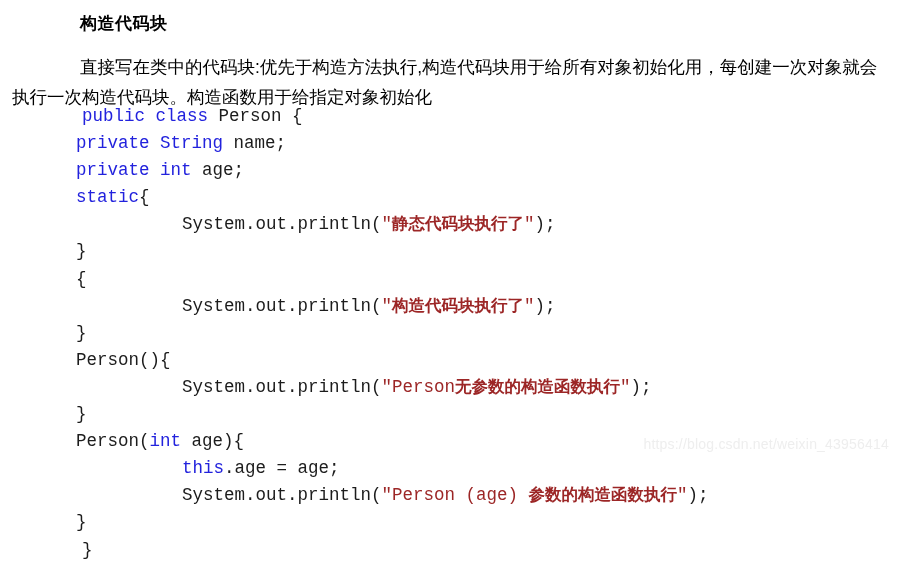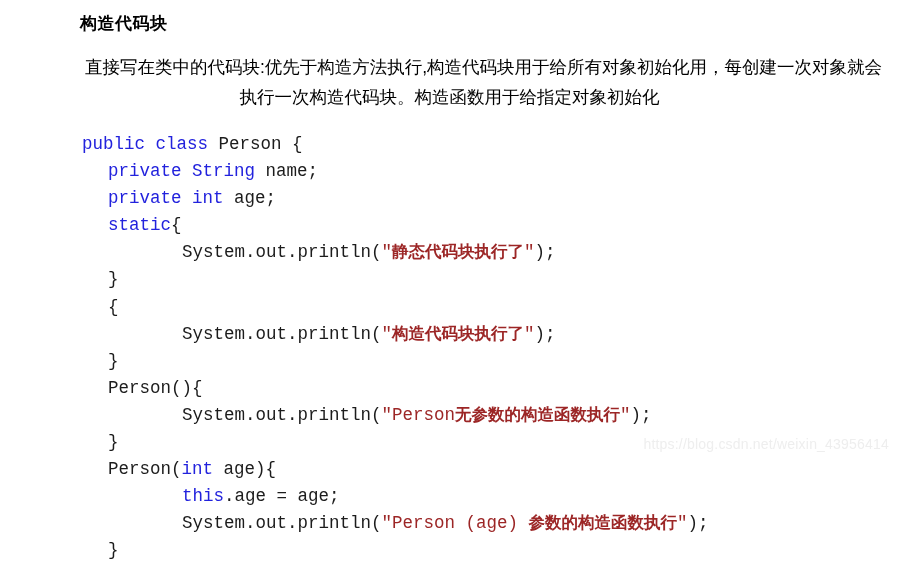--- a/index.html
+++ b/index.html
@@ -40,41 +40,40 @@
     position: absolute;
     left: 12px;
     top: 34px;
     width: 875px;
     font-size: 17.5px;
     line-height: 30px;
     color: #000000;
     text-indent: 68px;
     letter-spacing: 0px;
     word-break: break-all;
-    text-align: center;
   }
 
   
   .code-block {
     position: absolute;
     left: 0px;
     top: 103px;
     width: 897px;
     font-family: "Liberation Mono", "DejaVu Sans Mono", monospace;
     font-size: 17.5px;
     line-height: 27.1px;
     color: #000000;
     white-space: pre;
   }
   .code-line {
     height: 27.1px;
     white-space: pre;
   }
-  .ind0 { padding-left: 82px; margin-top: 28px; }
-  .ind1 { padding-left: 108px; }
+  .ind0 { padding-left: 82px; }
+  .ind1 { padding-left: 76px; }
   .ind2 { padding-left: 182px; }
 
   .kw  { color: #2222dd; }
   .str { color: #9c2626; }
   .pln { color: #1c1c1c; }
 
   
   .cjk {
     font-family: Liberation Mono, monospace;
     font-weight: bold;

